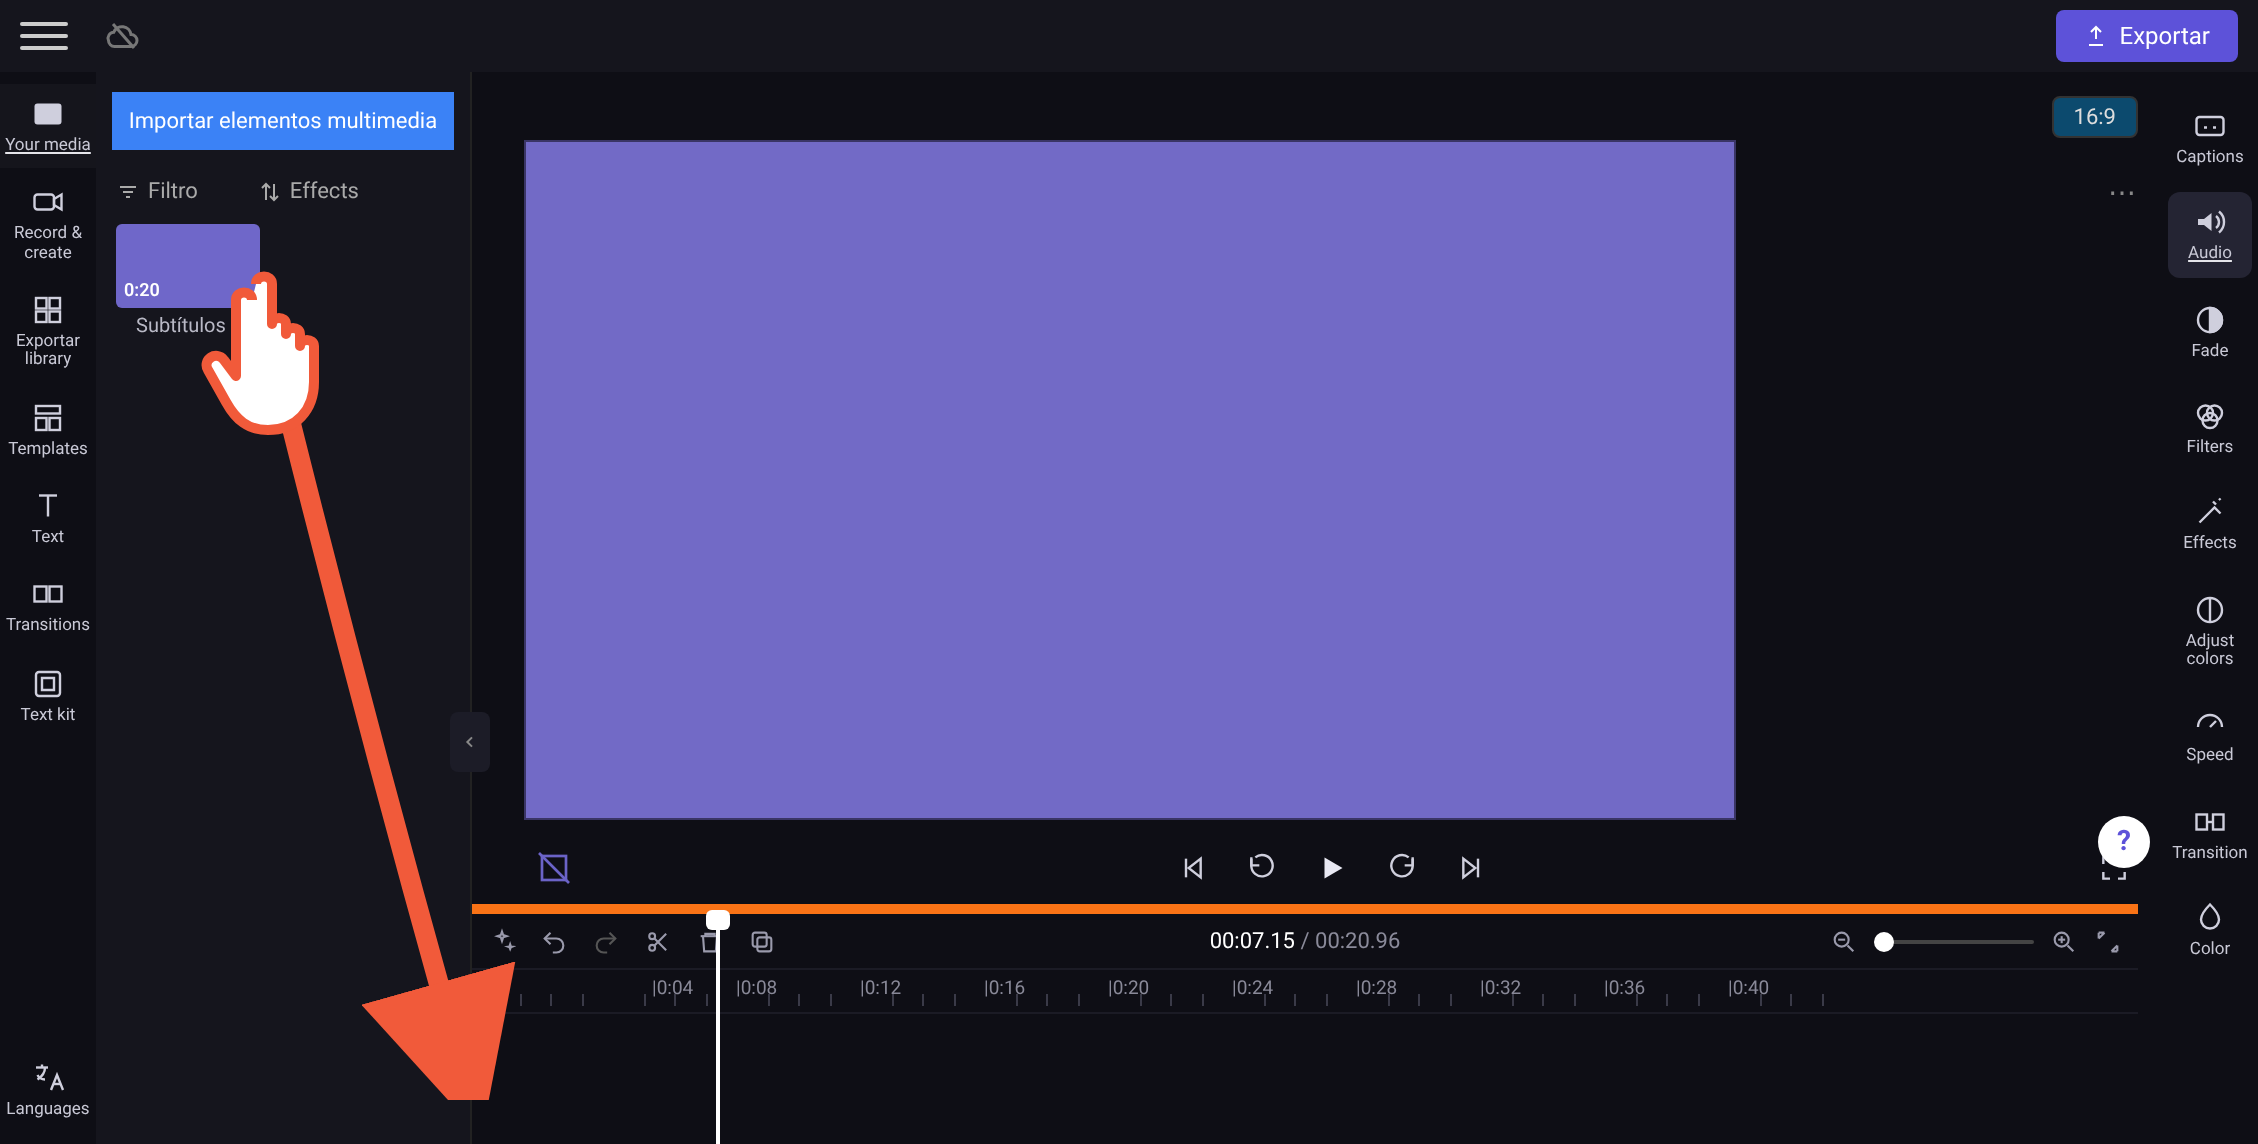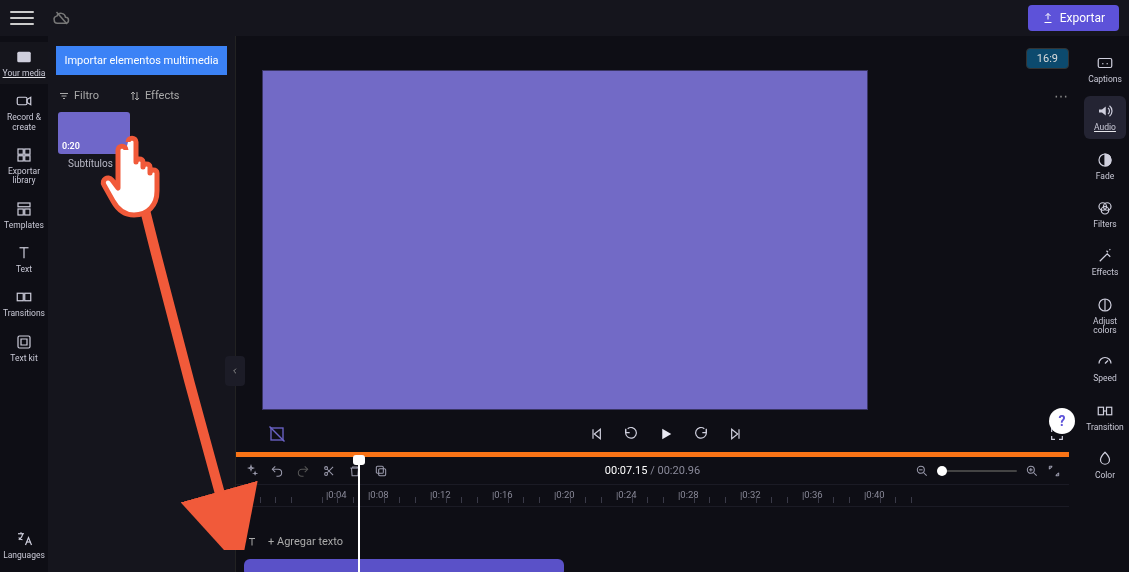--- a/index.html
+++ b/index.html
@@ -404,30 +404,20 @@
       <div class="tick-minor" style="left: 550.5px;"></div>
       <div class="tick" style="left: 566px;"><span class="mark">| </span>0:36</div>
       <div class="tick-minor" style="left: 581.5px;"></div>
       <div class="tick-minor" style="left: 597px;"></div>
       <div class="tick-minor" style="left: 612.5px;"></div>
       <div class="tick" style="left: 628px;"><span class="mark">| </span>0:40</div>
       <div class="tick-minor" style="left: 643.5px;"></div>
       <div class="tick-minor" style="left: 659px;"></div>
       <div class="tick-minor" style="left: 674.5px;"></div>
     </div>
-  <div class="tl-body">
-    <div class="add-text-row">
-      <svg width="12" height="12" viewBox="0 0 24 24" fill="none" stroke="currentColor" stroke-width="2">
-          <path d="M6 5h12"></path>
-          <path d="M12 5v14"></path>
-        </svg>
-      <span>+ <span>Agregar texto</span></span>
-    </div>
-    <div class="clip"></div>
-  </div>
   <div class="playhead-wrap">
       <div class="playhead"></div>
     </div>
 </div>
 
 <svg class="overlay arrow" width="130" height="350">
   <defs>
       <marker id="ah" markerWidth="8" markerHeight="8" refX="4" refY="4" orient="auto">
         <path d="M0 0L8 4L0 8z" fill="#f15a3a"></path>
       </marker>

